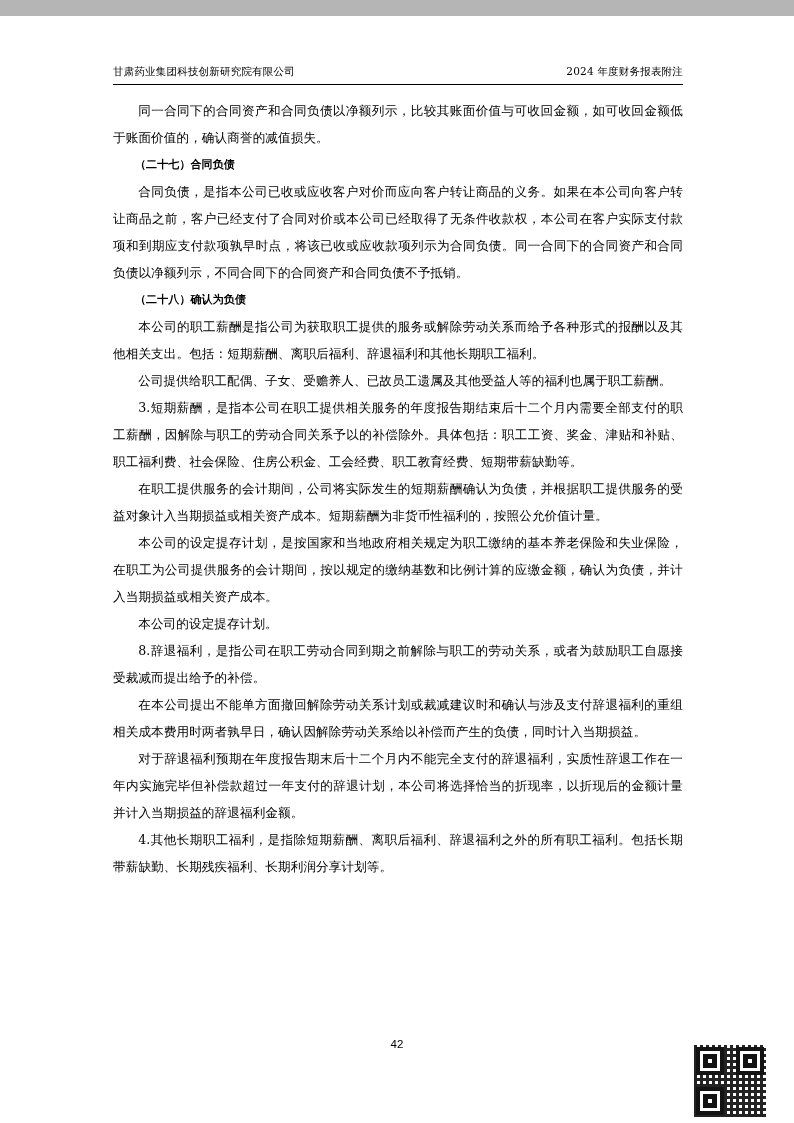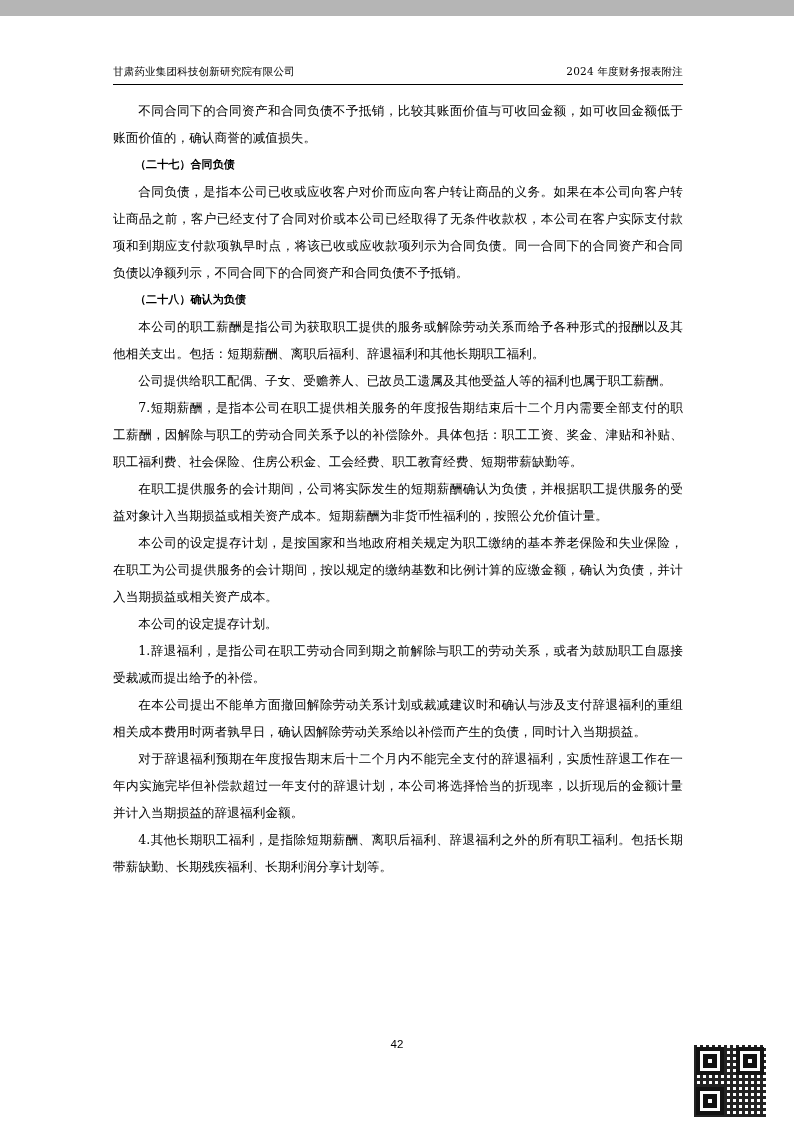--- a/index.html
+++ b/index.html
@@ -108,31 +108,31 @@
 
   <div class="content">
 
     <div class="header">
       <span>甘肃药业集团科技创新研究院有限公司</span>
       <span>2024 年度财务报表附注</span>
     </div>
     <div class="header-rule"></div>
 
     <div class="body-text">
-      <p class="indent">不同合同下的合同资产和合同负债不予抵销，比较其账面价值与可收回金额，如可收回金额低于账面价值的，确认商誉的减值损失。</p>
+      <p class="indent">同一合同下的合同资产和合同负债以净额列示，比较其账面价值与可收回金额，如可收回金额低于账面价值的，确认商誉的减值损失。</p>
       <p class="heading">（二十七）合同负债</p>
       <p class="indent">合同负债，是指本公司已收或应收客户对价而应向客户转让商品的义务。如果在本公司向客户转让商品之前，客户已经支付了合同对价或本公司已经取得了无条件收款权，本公司在客户实际支付款项和到期应支付款项孰早时点，将该已收或应收款项列示为合同负债。同一合同下的合同资产和合同负债以净额列示，不同合同下的合同资产和合同负债不予抵销。</p>
       <p class="heading">（二十八）确认为负债</p>
       <p class="indent">本公司的职工薪酬是指公司为获取职工提供的服务或解除劳动关系而给予各种形式的报酬以及其他相关支出。包括：短期薪酬、离职后福利、辞退福利和其他长期职工福利。</p>
       <p class="indent">公司提供给职工配偶、子女、受赡养人、已故员工遗属及其他受益人等的福利也属于职工薪酬。</p>
-      <p class="indent">7.短期薪酬，是指本公司在职工提供相关服务的年度报告期结束后十二个月内需要全部支付的职工薪酬，因解除与职工的劳动合同关系予以的补偿除外。具体包括：职工工资、奖金、津贴和补贴、职工福利费、社会保险、住房公积金、工会经费、职工教育经费、短期带薪缺勤等。</p>
+      <p class="indent">3.短期薪酬，是指本公司在职工提供相关服务的年度报告期结束后十二个月内需要全部支付的职工薪酬，因解除与职工的劳动合同关系予以的补偿除外。具体包括：职工工资、奖金、津贴和补贴、职工福利费、社会保险、住房公积金、工会经费、职工教育经费、短期带薪缺勤等。</p>
       <p class="indent">在职工提供服务的会计期间，公司将实际发生的短期薪酬确认为负债，并根据职工提供服务的受益对象计入当期损益或相关资产成本。短期薪酬为非货币性福利的，按照公允价值计量。</p>
       <p class="indent">本公司的设定提存计划，是按国家和当地政府相关规定为职工缴纳的基本养老保险和失业保险，在职工为公司提供服务的会计期间，按以规定的缴纳基数和比例计算的应缴金额，确认为负债，并计入当期损益或相关资产成本。</p>
       <p class="indent">本公司的设定提存计划。</p>
-      <p class="indent">1.辞退福利，是指公司在职工劳动合同到期之前解除与职工的劳动关系，或者为鼓励职工自愿接受裁减而提出给予的补偿。</p>
+      <p class="indent">8.辞退福利，是指公司在职工劳动合同到期之前解除与职工的劳动关系，或者为鼓励职工自愿接受裁减而提出给予的补偿。</p>
       <p class="indent">在本公司提出不能单方面撤回解除劳动关系计划或裁减建议时和确认与涉及支付辞退福利的重组相关成本费用时两者孰早日，确认因解除劳动关系给以补偿而产生的负债，同时计入当期损益。</p>
       <p class="indent">对于辞退福利预期在年度报告期末后十二个月内不能完全支付的辞退福利，实质性辞退工作在一年内实施完毕但补偿款超过一年支付的辞退计划，本公司将选择恰当的折现率，以折现后的金额计量并计入当期损益的辞退福利金额。</p>
       <p class="indent">4.其他长期职工福利，是指除短期薪酬、离职后福利、辞退福利之外的所有职工福利。包括长期带薪缺勤、长期残疾福利、长期利润分享计划等。</p>
     </div>
 
   </div>
 
   <div class="footer-num">42</div>
 
   <div class="qr">

